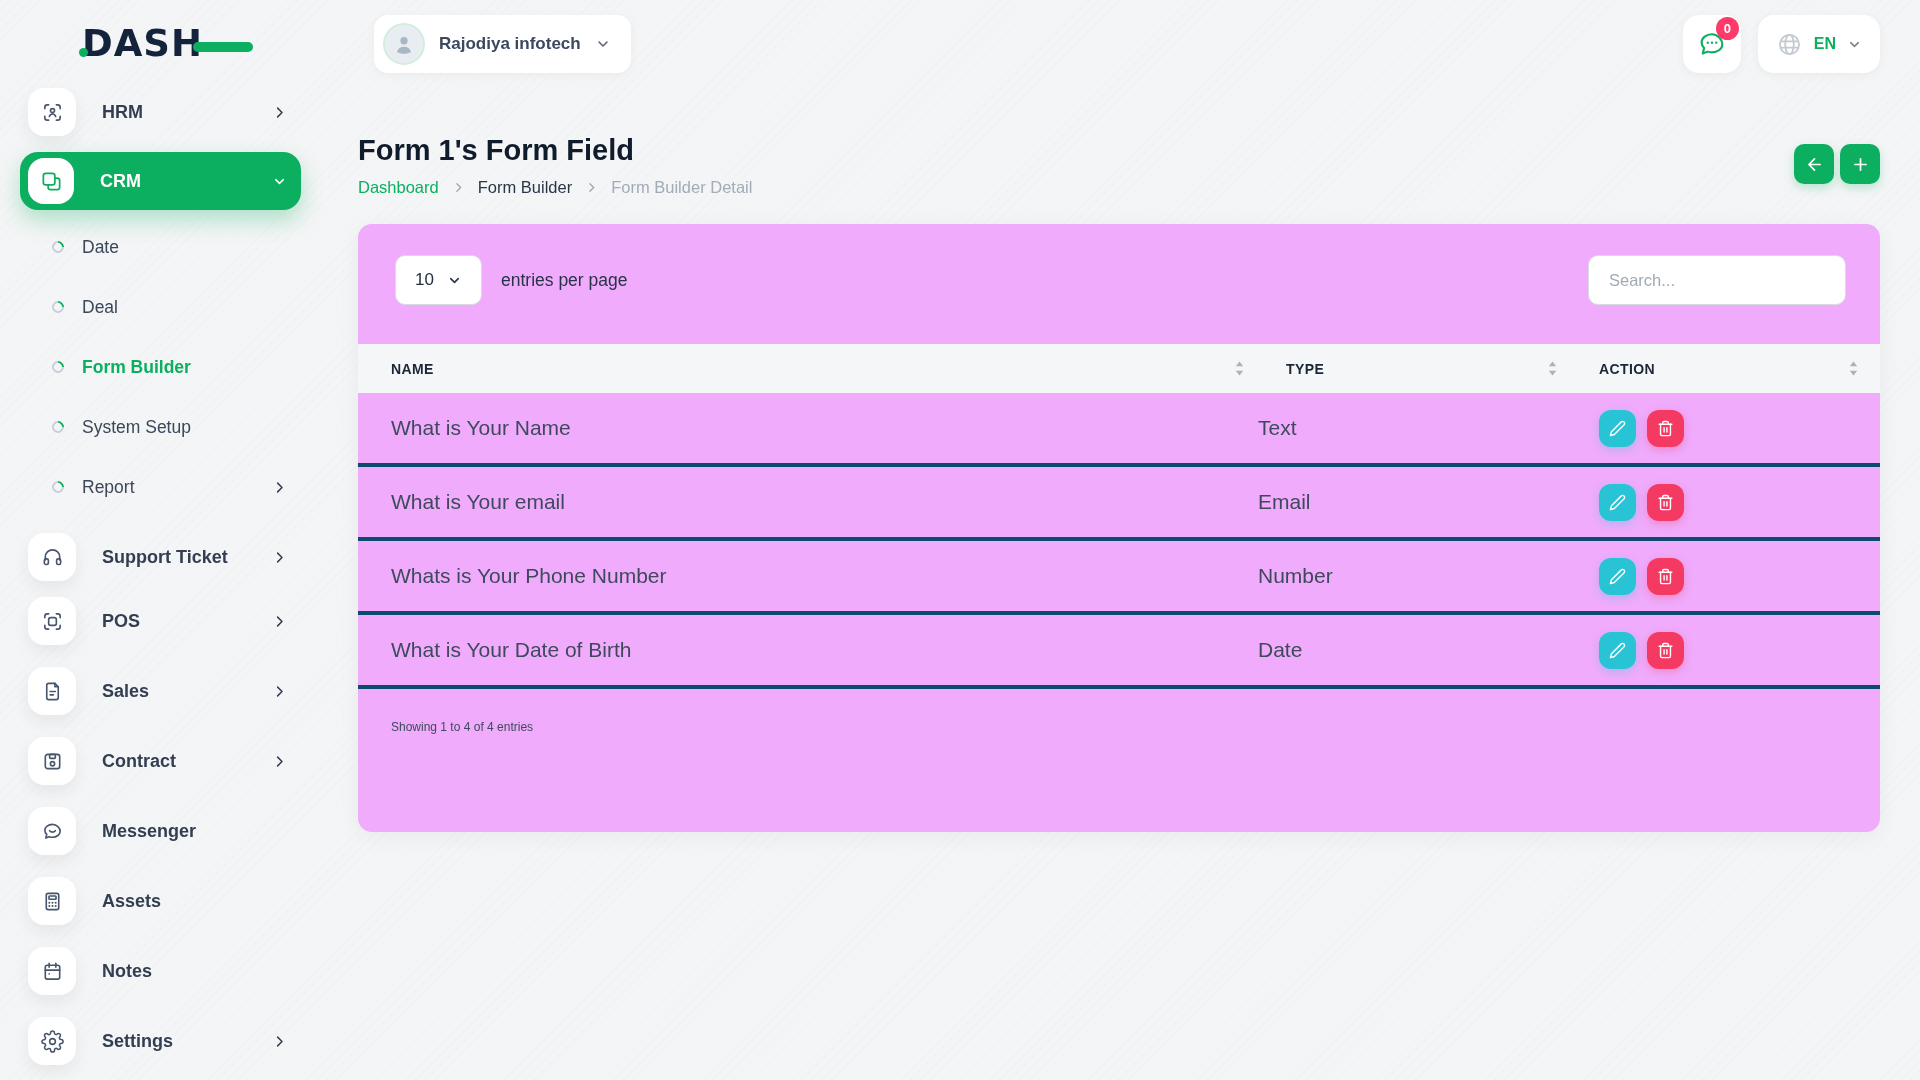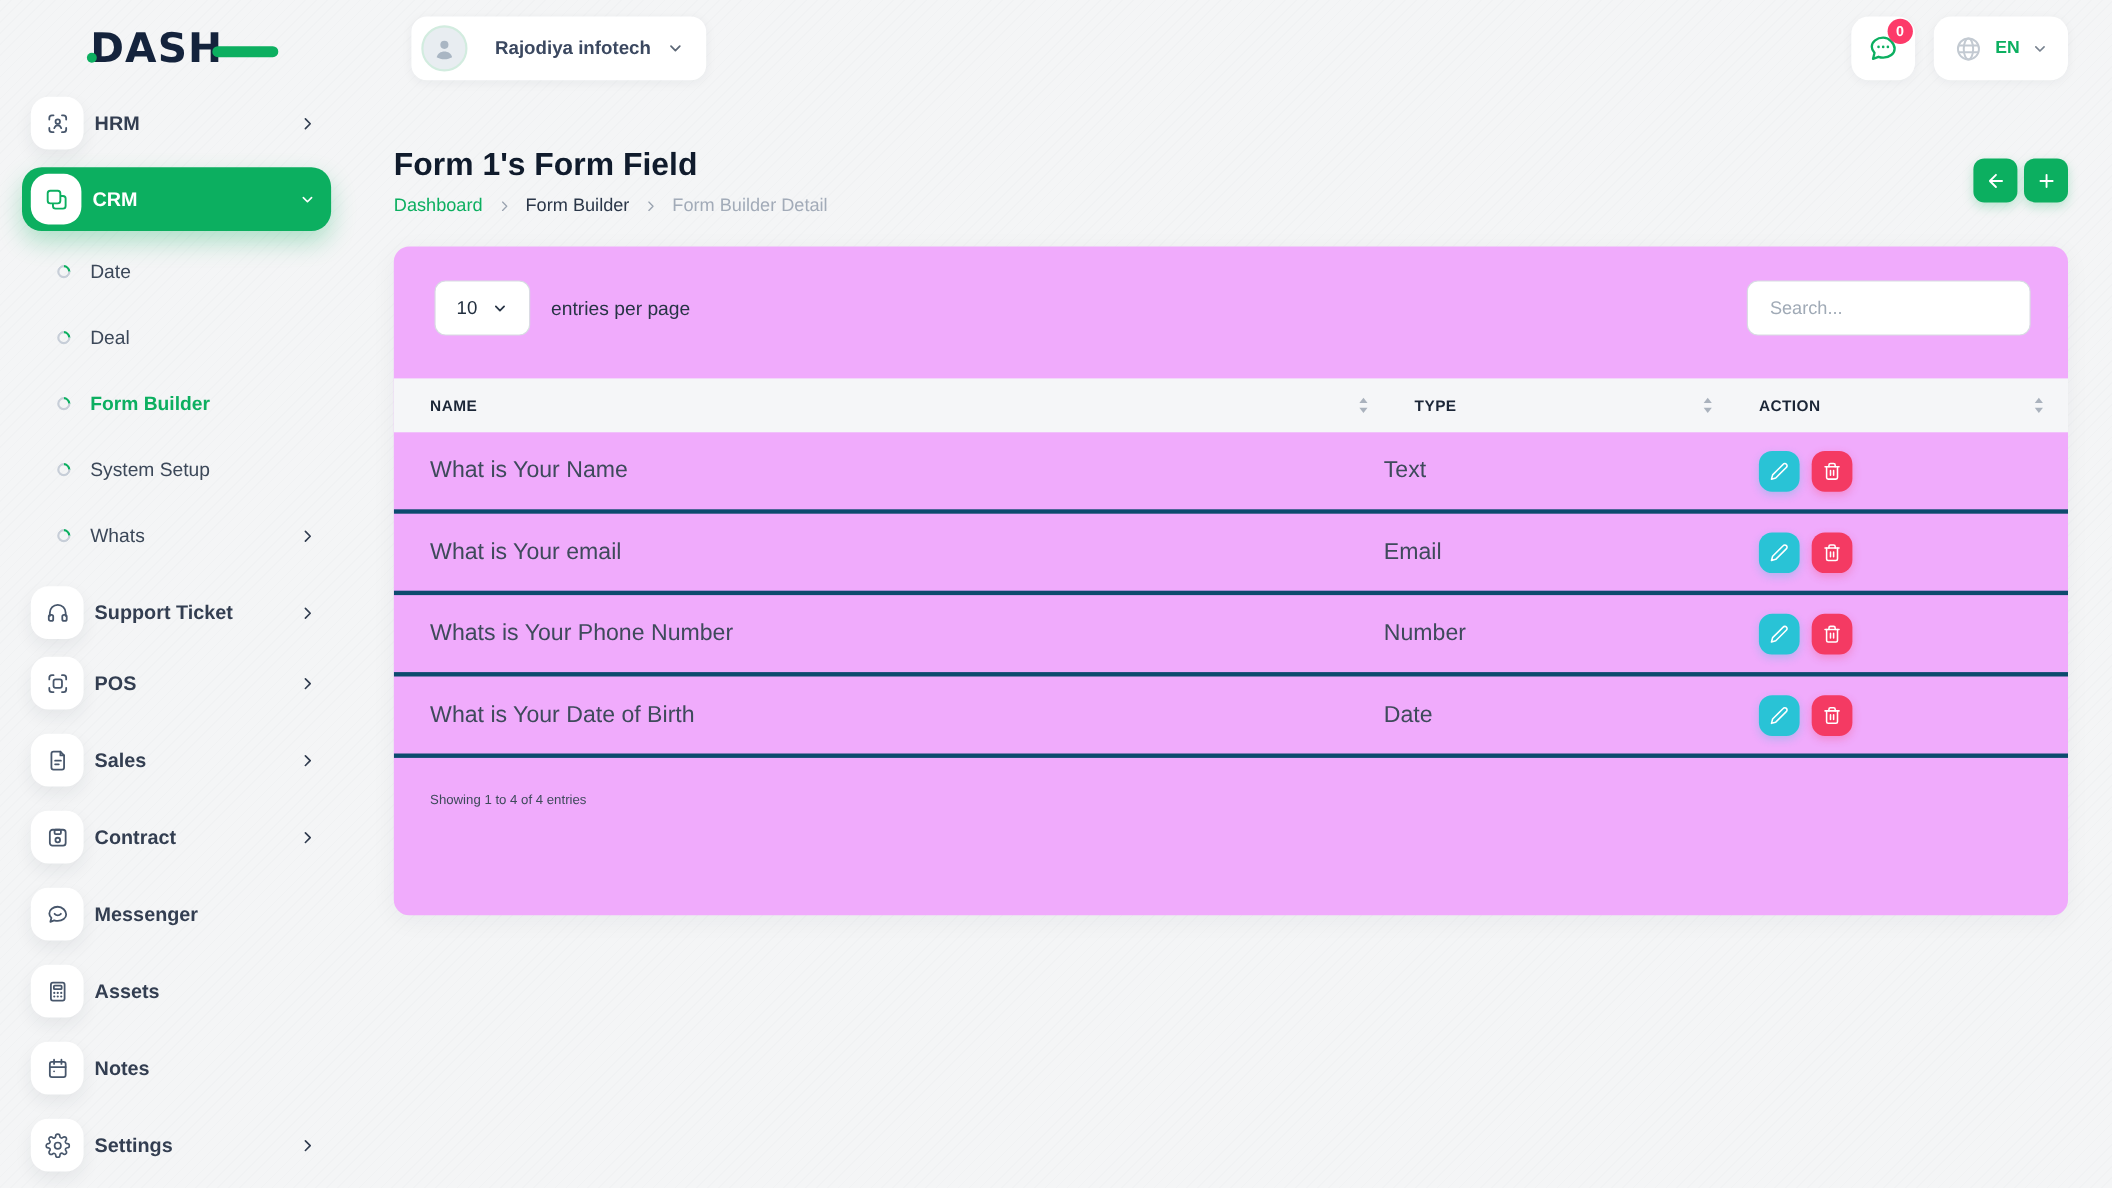--- a/index.html
+++ b/index.html
@@ -16,36 +16,36 @@
   .topbar { position:absolute; top:0; left:0; right:0; height:90px; }
   .logo { position:absolute; left:82px; top:22px; cursor:pointer; }
   .logo-text { font-family:"DejaVu Sans","Liberation Sans",sans-serif; font-size:37px; font-weight:800; letter-spacing:1px; color:#14233c; }
   .logo-dash { position:absolute; right:-50px; top:20px; width:60px; height:10px; border-radius:6px; background:#0caf60; }
   .logo-dot { position:absolute; left:-3px; bottom:8px; width:9px; height:9px; border-radius:50%; background:#0caf60; }
 
   .workspace { position:absolute; left:374px; top:15px; height:58px; background:#fff; border-radius:14px;
     display:flex; align-items:center; padding:0 20px 0 9px; gap:14px; box-shadow:0 2px 10px rgba(20,30,50,.05); cursor:pointer; }
   .avatar { width:42px; height:42px; border-radius:50%; background:#e8edf1; border:2px solid #d2ecdf;
     display:flex; align-items:center; justify-content:center; overflow:hidden; }
-  .ws-name { font-size:17px; font-weight:600; color:#3b4860;margin-left:11px; }
+  .ws-name { font-size:17px; font-weight:600; color:#3b4860; }
   .topbar-right { position:absolute; right:40px; top:15px; display:flex; align-items:center; gap:17px; }
   .icon-btn { position:relative; width:58px; height:58px; border:none; background:#fff; border-radius:16px;
     display:flex; align-items:center; justify-content:center; box-shadow:0 2px 10px rgba(20,30,50,.05); cursor:pointer; }
   .badge { position:absolute; top:2px; right:2px; min-width:23px; height:23px; padding:0 6px; border-radius:12px;
     background:#fd3a69; color:#fff; font-size:13px; font-weight:700; display:flex; align-items:center; justify-content:center; }
   .lang { height:58px; background:#fff; border-radius:16px; display:flex; align-items:center; gap:11px;
     padding:0 18px; box-shadow:0 2px 10px rgba(20,30,50,.05); cursor:pointer; }
   .lang-code { font-size:16px; font-weight:700; color:#0caf60; }
 
   
   .sidebar { position:absolute; left:20px; top:88px; width:281px; }
   .nav-item { display:flex; align-items:center; height:48px; padding:0 14px 0 8px; border-radius:18px; cursor:pointer; }
   .tile { flex:none; width:48px; height:48px; background:#fff; border-radius:16px;
     display:flex; align-items:center; justify-content:center; box-shadow:0 7px 16px rgba(24,37,56,.07); }
-  .nav-label { margin-left:10px; font-size:18px; font-weight:600; color:#333e51; }
+  .nav-label { margin-left:26px; font-size:18px; font-weight:600; color:#333e51; }
   .chev { margin-left:auto; display:flex; color:#303c4f; }
   .nav-item.active { height:58px; background:#0caf60; box-shadow:0 10px 22px rgba(12,175,96,.3); }
   .nav-item.active .tile { width:46px; height:46px; box-shadow:none; }
   .nav-item.active .nav-label, .nav-item.active .chev { color:#fff; }
   .sub-item { display:flex; align-items:center; height:48px; padding:0 14px 0 32px; cursor:pointer; }
   .bullet { flex:none; width:12px; height:12px; border-radius:50%; border:2.5px solid #c7ced8;
     border-top-color:#0caf60; transform:rotate(45deg); }
   .sub-label { margin-left:18px; font-size:17.5px; color:#3c4859; }
   .sub-item.active .sub-label { color:#0caf60; font-weight:700; }
   .mt12{margin-top:12px} .mt13{margin-top:13px} .mt16{margin-top:16px} .mt22{margin-top:22px}
@@ -185,21 +185,21 @@
     <div class="sub-item active mt12">
       <span class="bullet"></span>
       <span class="sub-label">Form Builder</span>
     </div>
     <div class="sub-item mt12">
       <span class="bullet"></span>
       <span class="sub-label">System Setup</span>
     </div>
     <div class="sub-item mt12">
       <span class="bullet"></span>
-      <span class="sub-label">Whats</span>
+      <span class="sub-label">Report</span>
       <span class="chev">
           <svg width="15" height="15" viewBox="0 0 24 24" fill="none" stroke="currentColor" stroke-width="2.4" stroke-linecap="round" stroke-linejoin="round">
             <path d="M9 5l7 7-7 7"></path>
           </svg>
         </span>
     </div>
 
     <div class="nav-item mt22">
       <span class="tile">
         <svg width="23" height="23" viewBox="0 0 24 24" fill="none" stroke="#47566b" stroke-width="1.7" stroke-linecap="round" stroke-linejoin="round">

